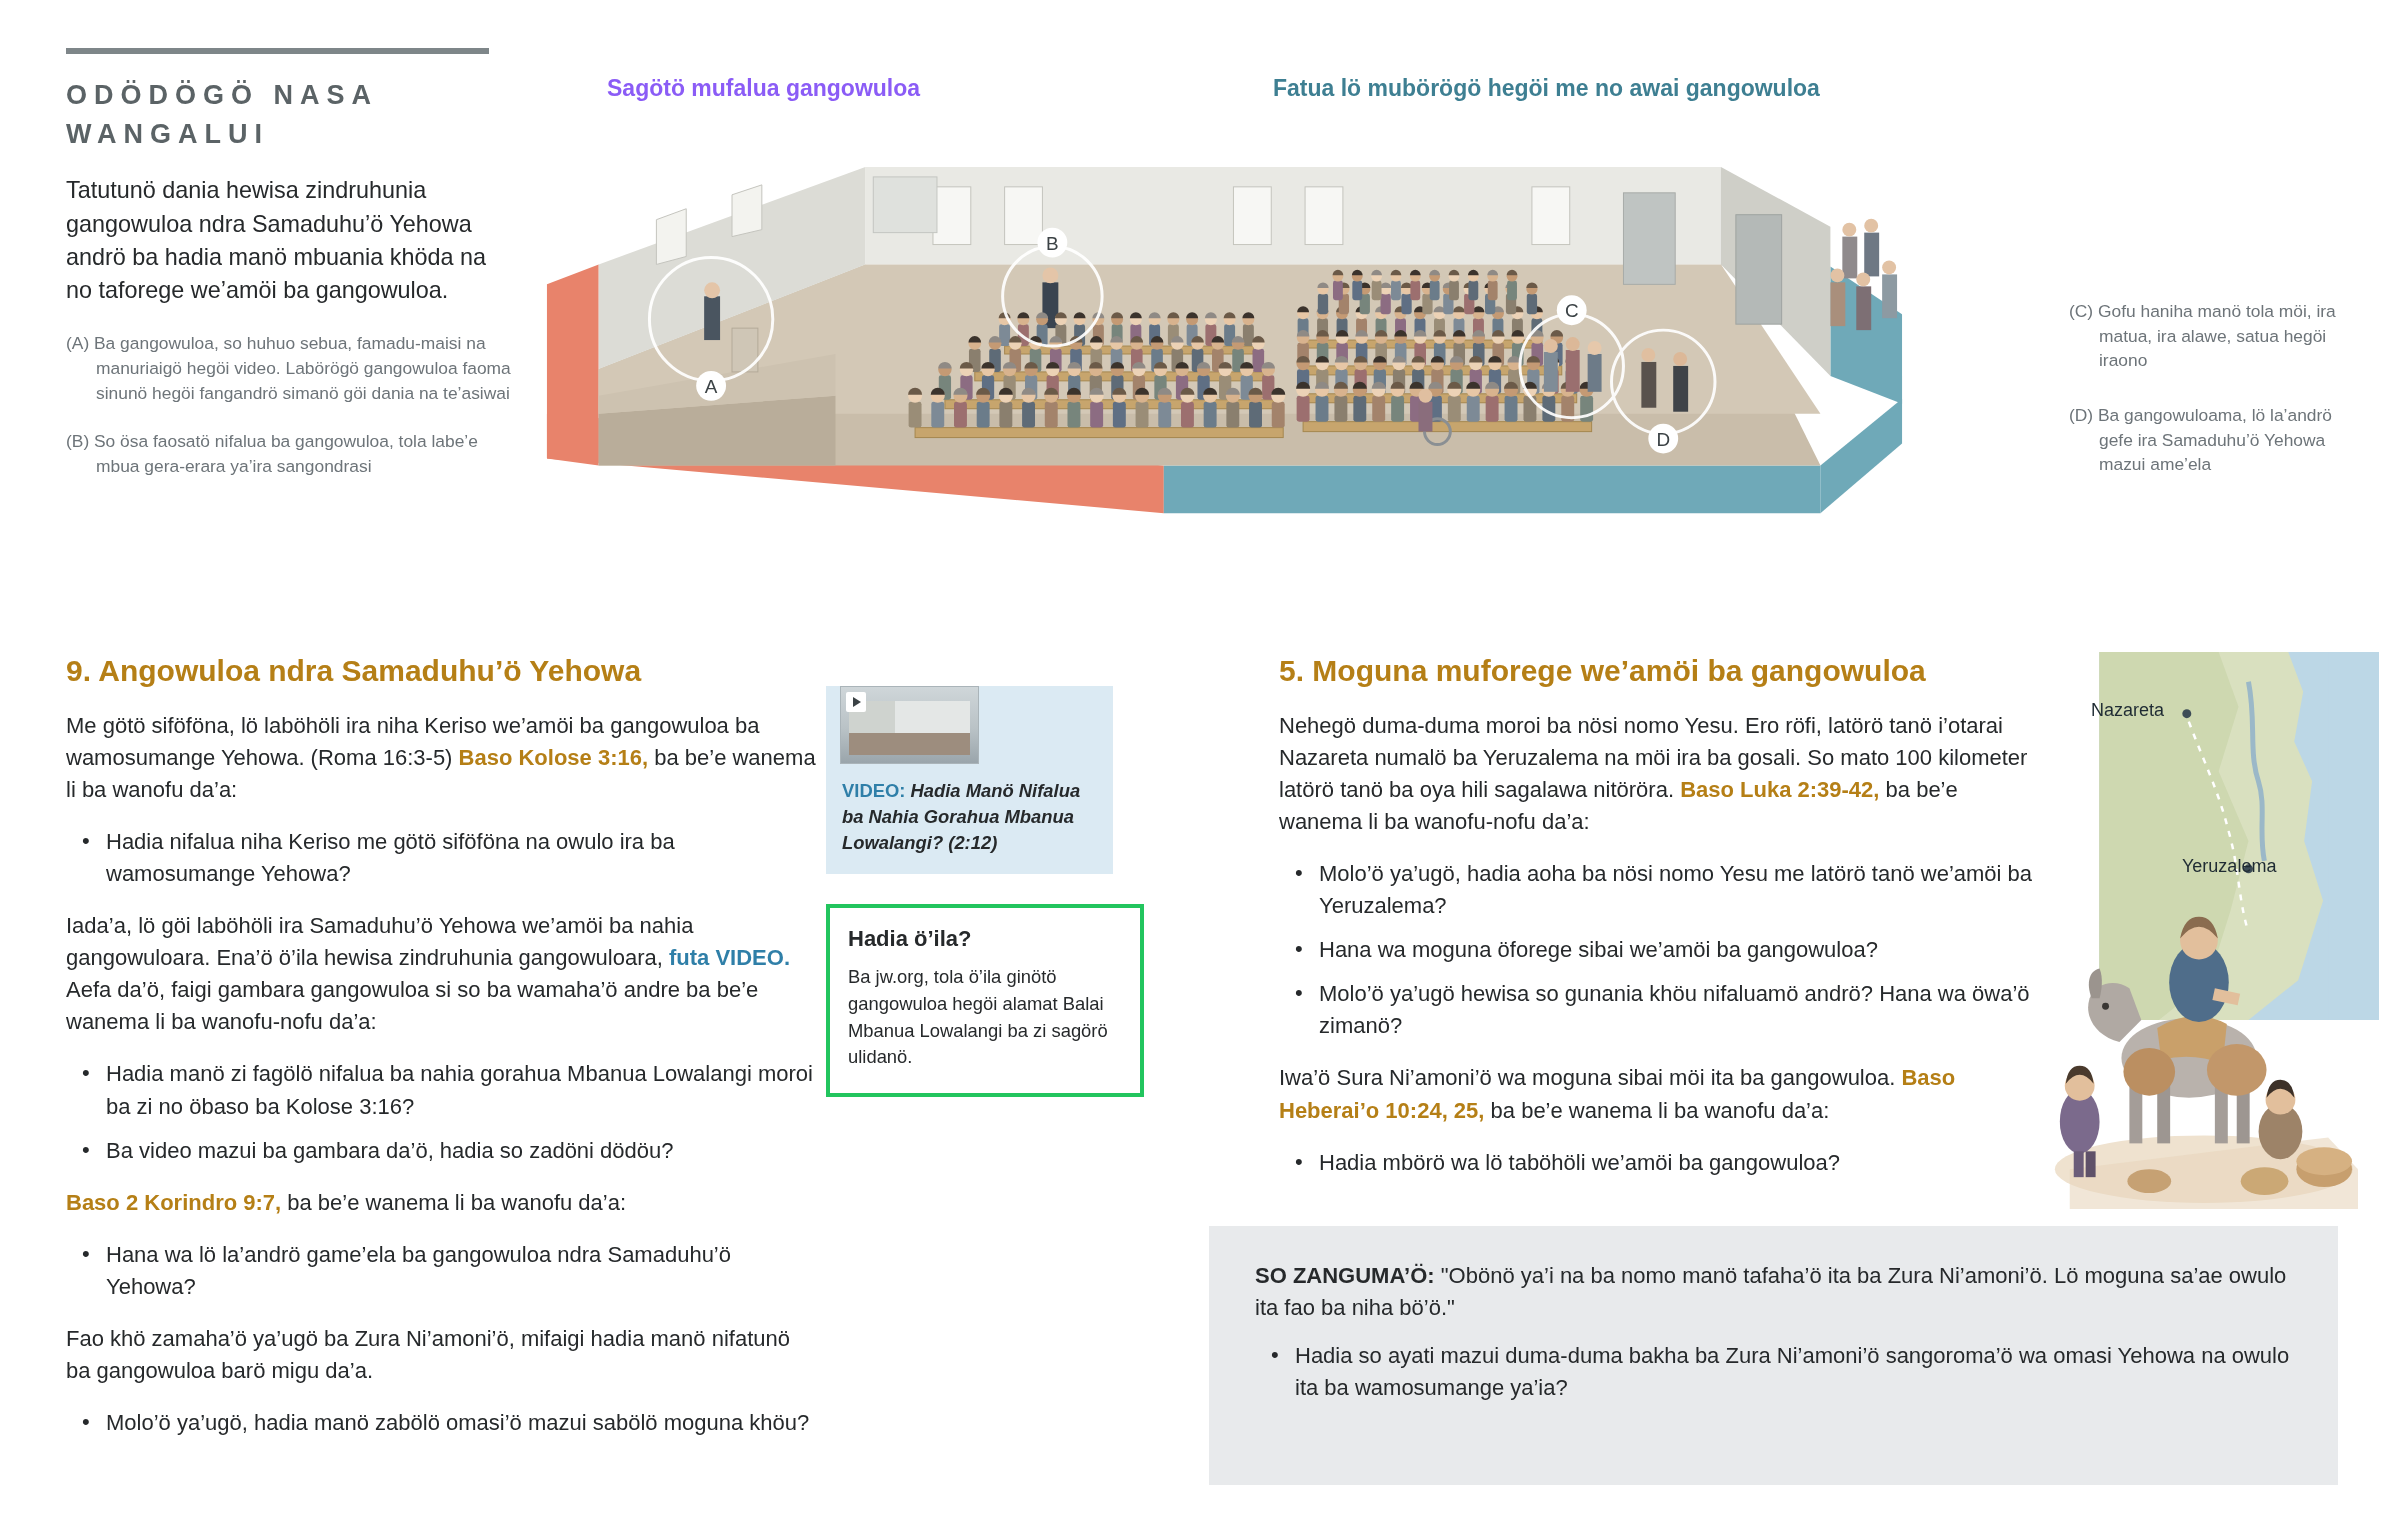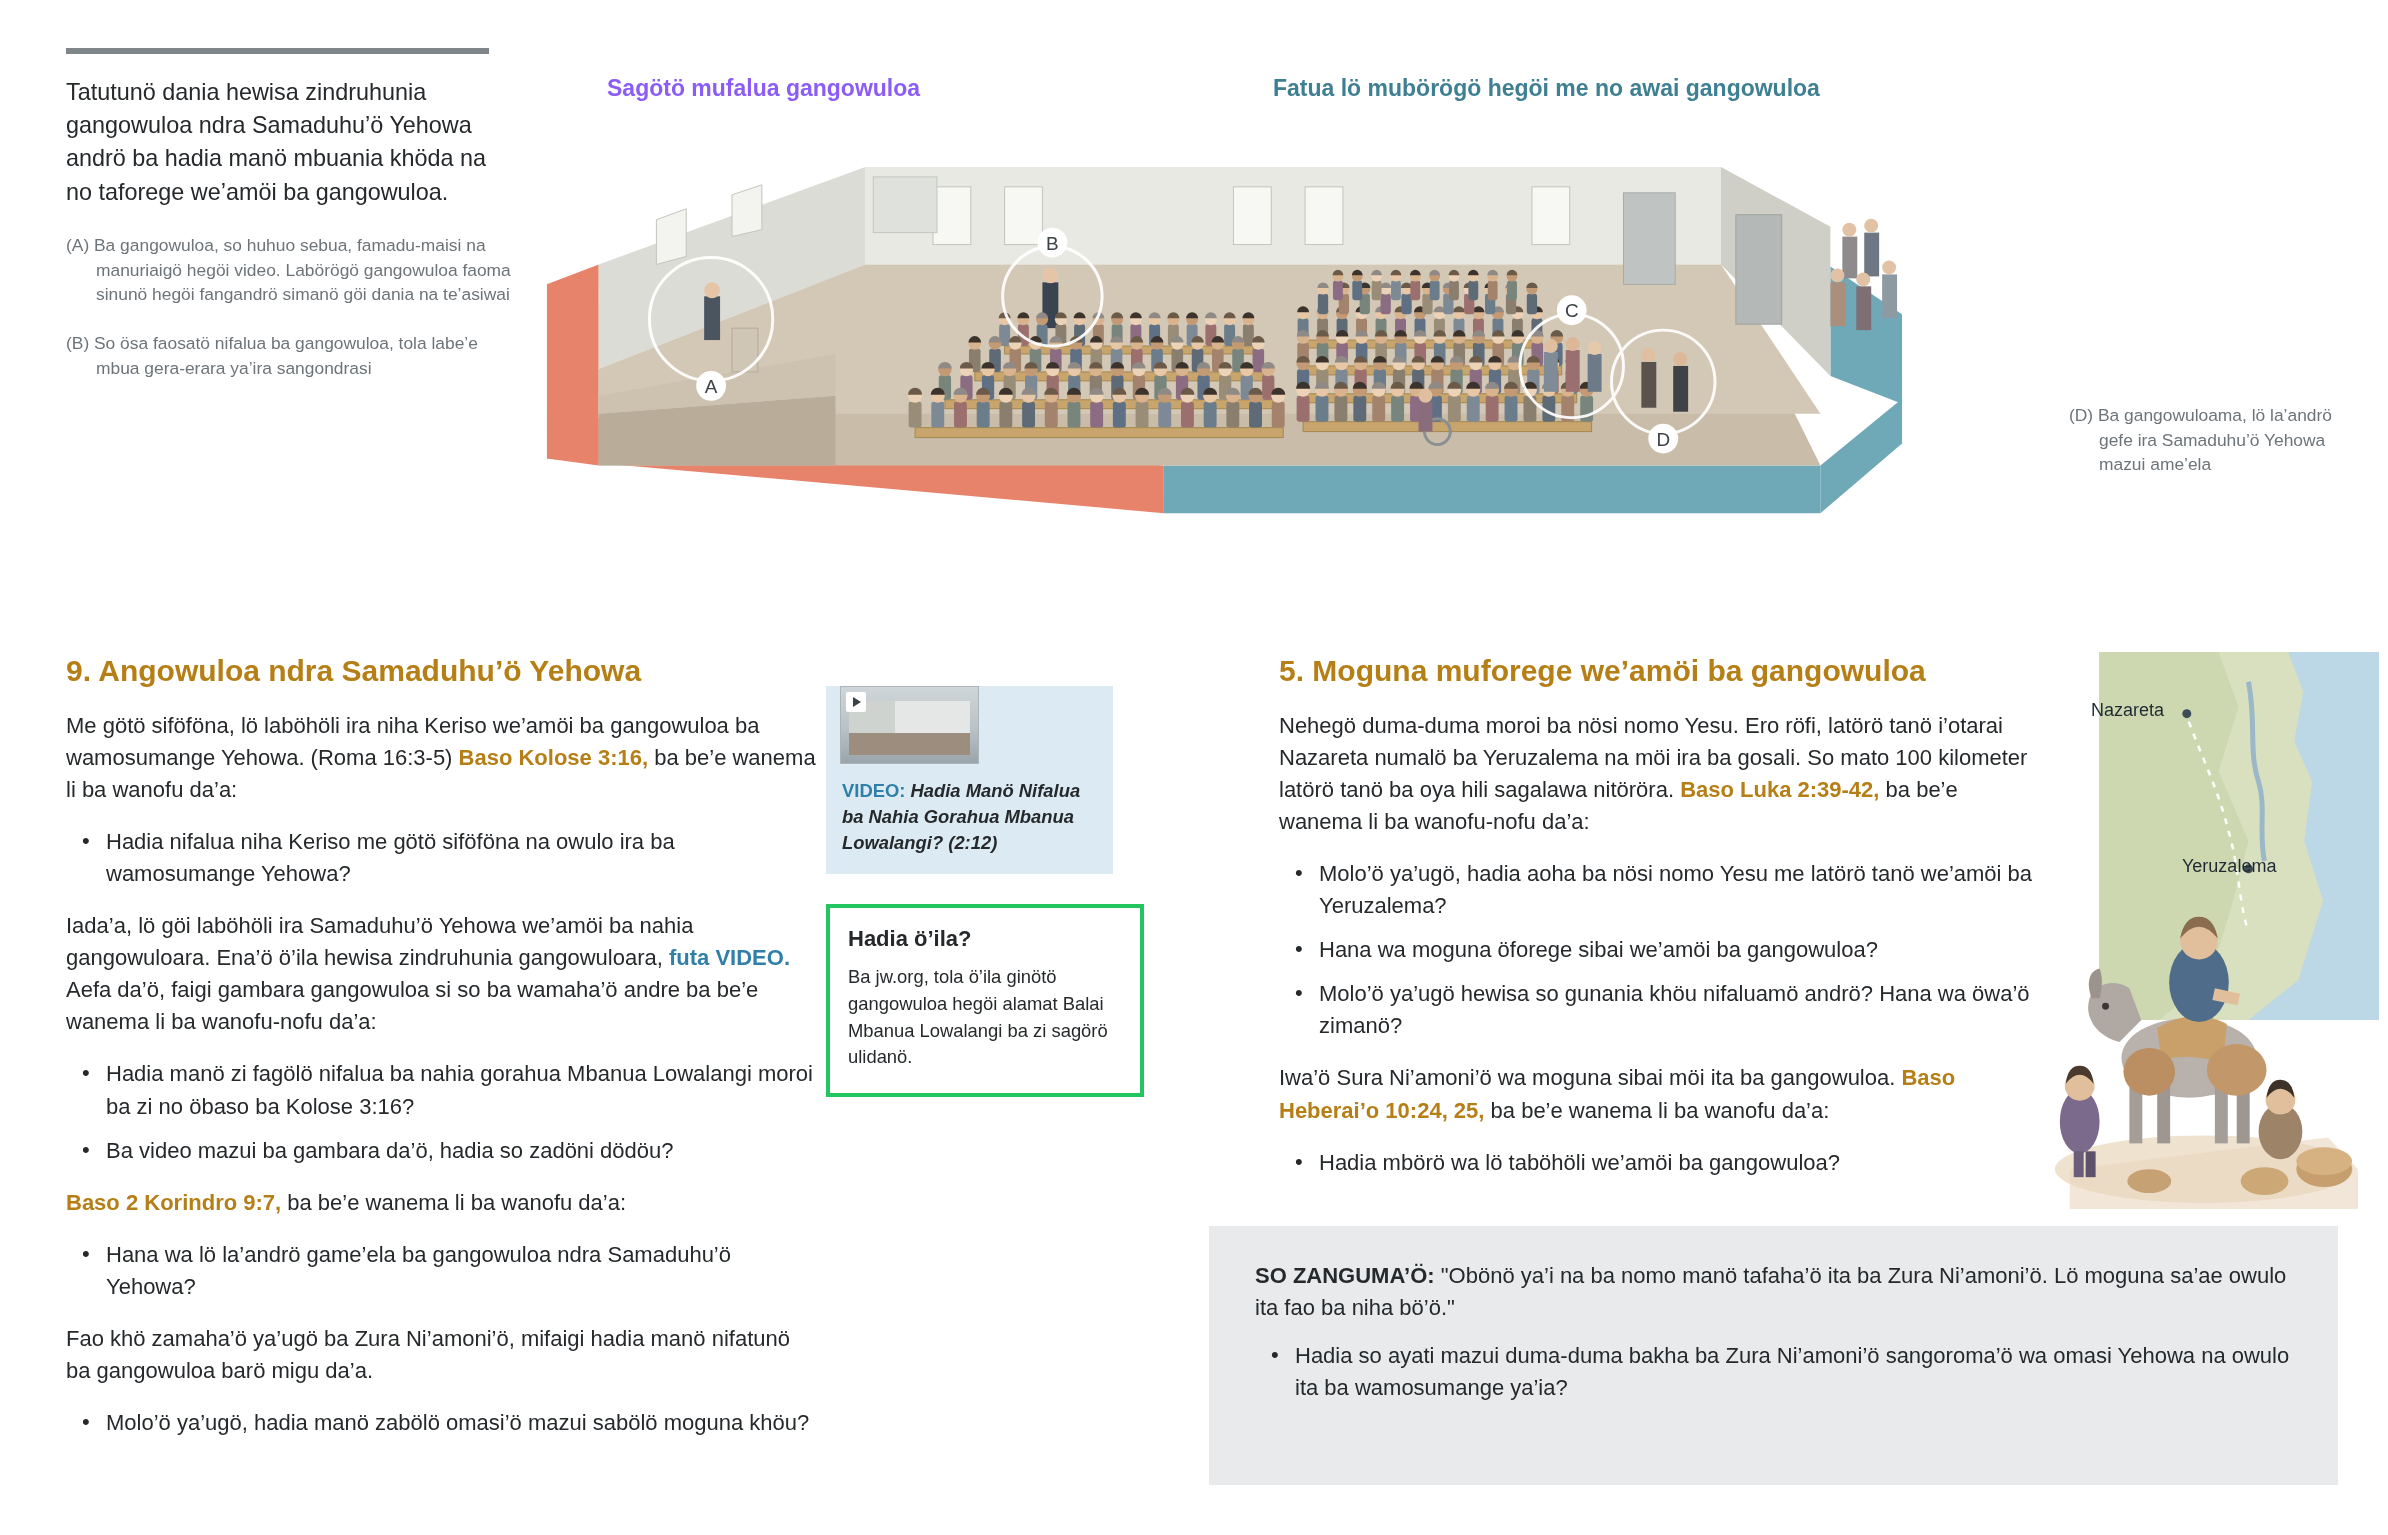--- a/index.html
+++ b/index.html
@@ -117,20 +117,21 @@
   .summary p { font-size: 22px; line-height: 1.46; color: #26292b; margin: 0 0 16px 0; }
   .summary .lead { font-weight: 700; }
 </style>
 </head>
 <body>
 
 <div class="page">
 
   <div class="intro">
     <div class="intro-rule"></div>
+    <div class="intro-title">ODÖDÖGÖ NASA WANGALUI</div>
     <div class="intro-body">Tatutunö dania hewisa zindruhunia gangowuloa ndra Samaduhu’ö Yehowa andrö ba hadia manö mbuania khöda na no taforege we’amöi ba gangowuloa.</div>
     <div class="intro-note">
       <span class="hang">(A) Ba gangowuloa, so huhuo sebua, famadu-maisi na manuriaigö hegöi video. Labörögö gangowuloa faoma sinunö hegöi fangandrö simanö göi dania na te’asiwai</span>
     </div>
     <div class="intro-note">
       <span class="hang">(B) So ösa faosatö nifalua ba gangowuloa, tola labe’e mbua gera-erara ya’ira sangondrasi</span>
     </div>
   </div>
 
   <div class="illus-wrap">
@@ -680,20 +681,23 @@
           <circle cx="518" cy="128" r="15" fill="#ffffff"></circle>
             <text x="518" y="135" text-anchor="middle">B</text>
           <circle cx="1040" cy="196" r="15" fill="#ffffff"></circle>
             <text x="1040" y="203" text-anchor="middle">C</text>
           <circle cx="1132" cy="325" r="15" fill="#ffffff"></circle>
             <text x="1132" y="332" text-anchor="middle">D</text>
         </g>
       </svg>
     </div>
 
+    <div class="side-note side-c">
+      <span class="hang">(C) Gofu haniha manö tola möi, ira matua, ira alawe, satua hegöi iraono</span>
+    </div>
     <div class="side-note side-d">
       <span class="hang">(D) Ba gangowuloama, lö la’andrö gefe ira Samaduhu’ö Yehowa mazui ame’ela</span>
     </div>
   </div>
 
   <div class="col-left">
     <h2 class="sec">9. Angowuloa ndra Samaduhu’ö Yehowa</h2>
 
     <p class="body">
       <span>Me götö siföföna, lö laböhöli ira niha Keriso we’amöi ba gangowuloa ba wamosumange Yehowa. (Roma 16:3-5) </span><span class="gold">Baso Kolose 3:16,</span><span> ba be’e wanema li ba wanofu da’a:</span>

